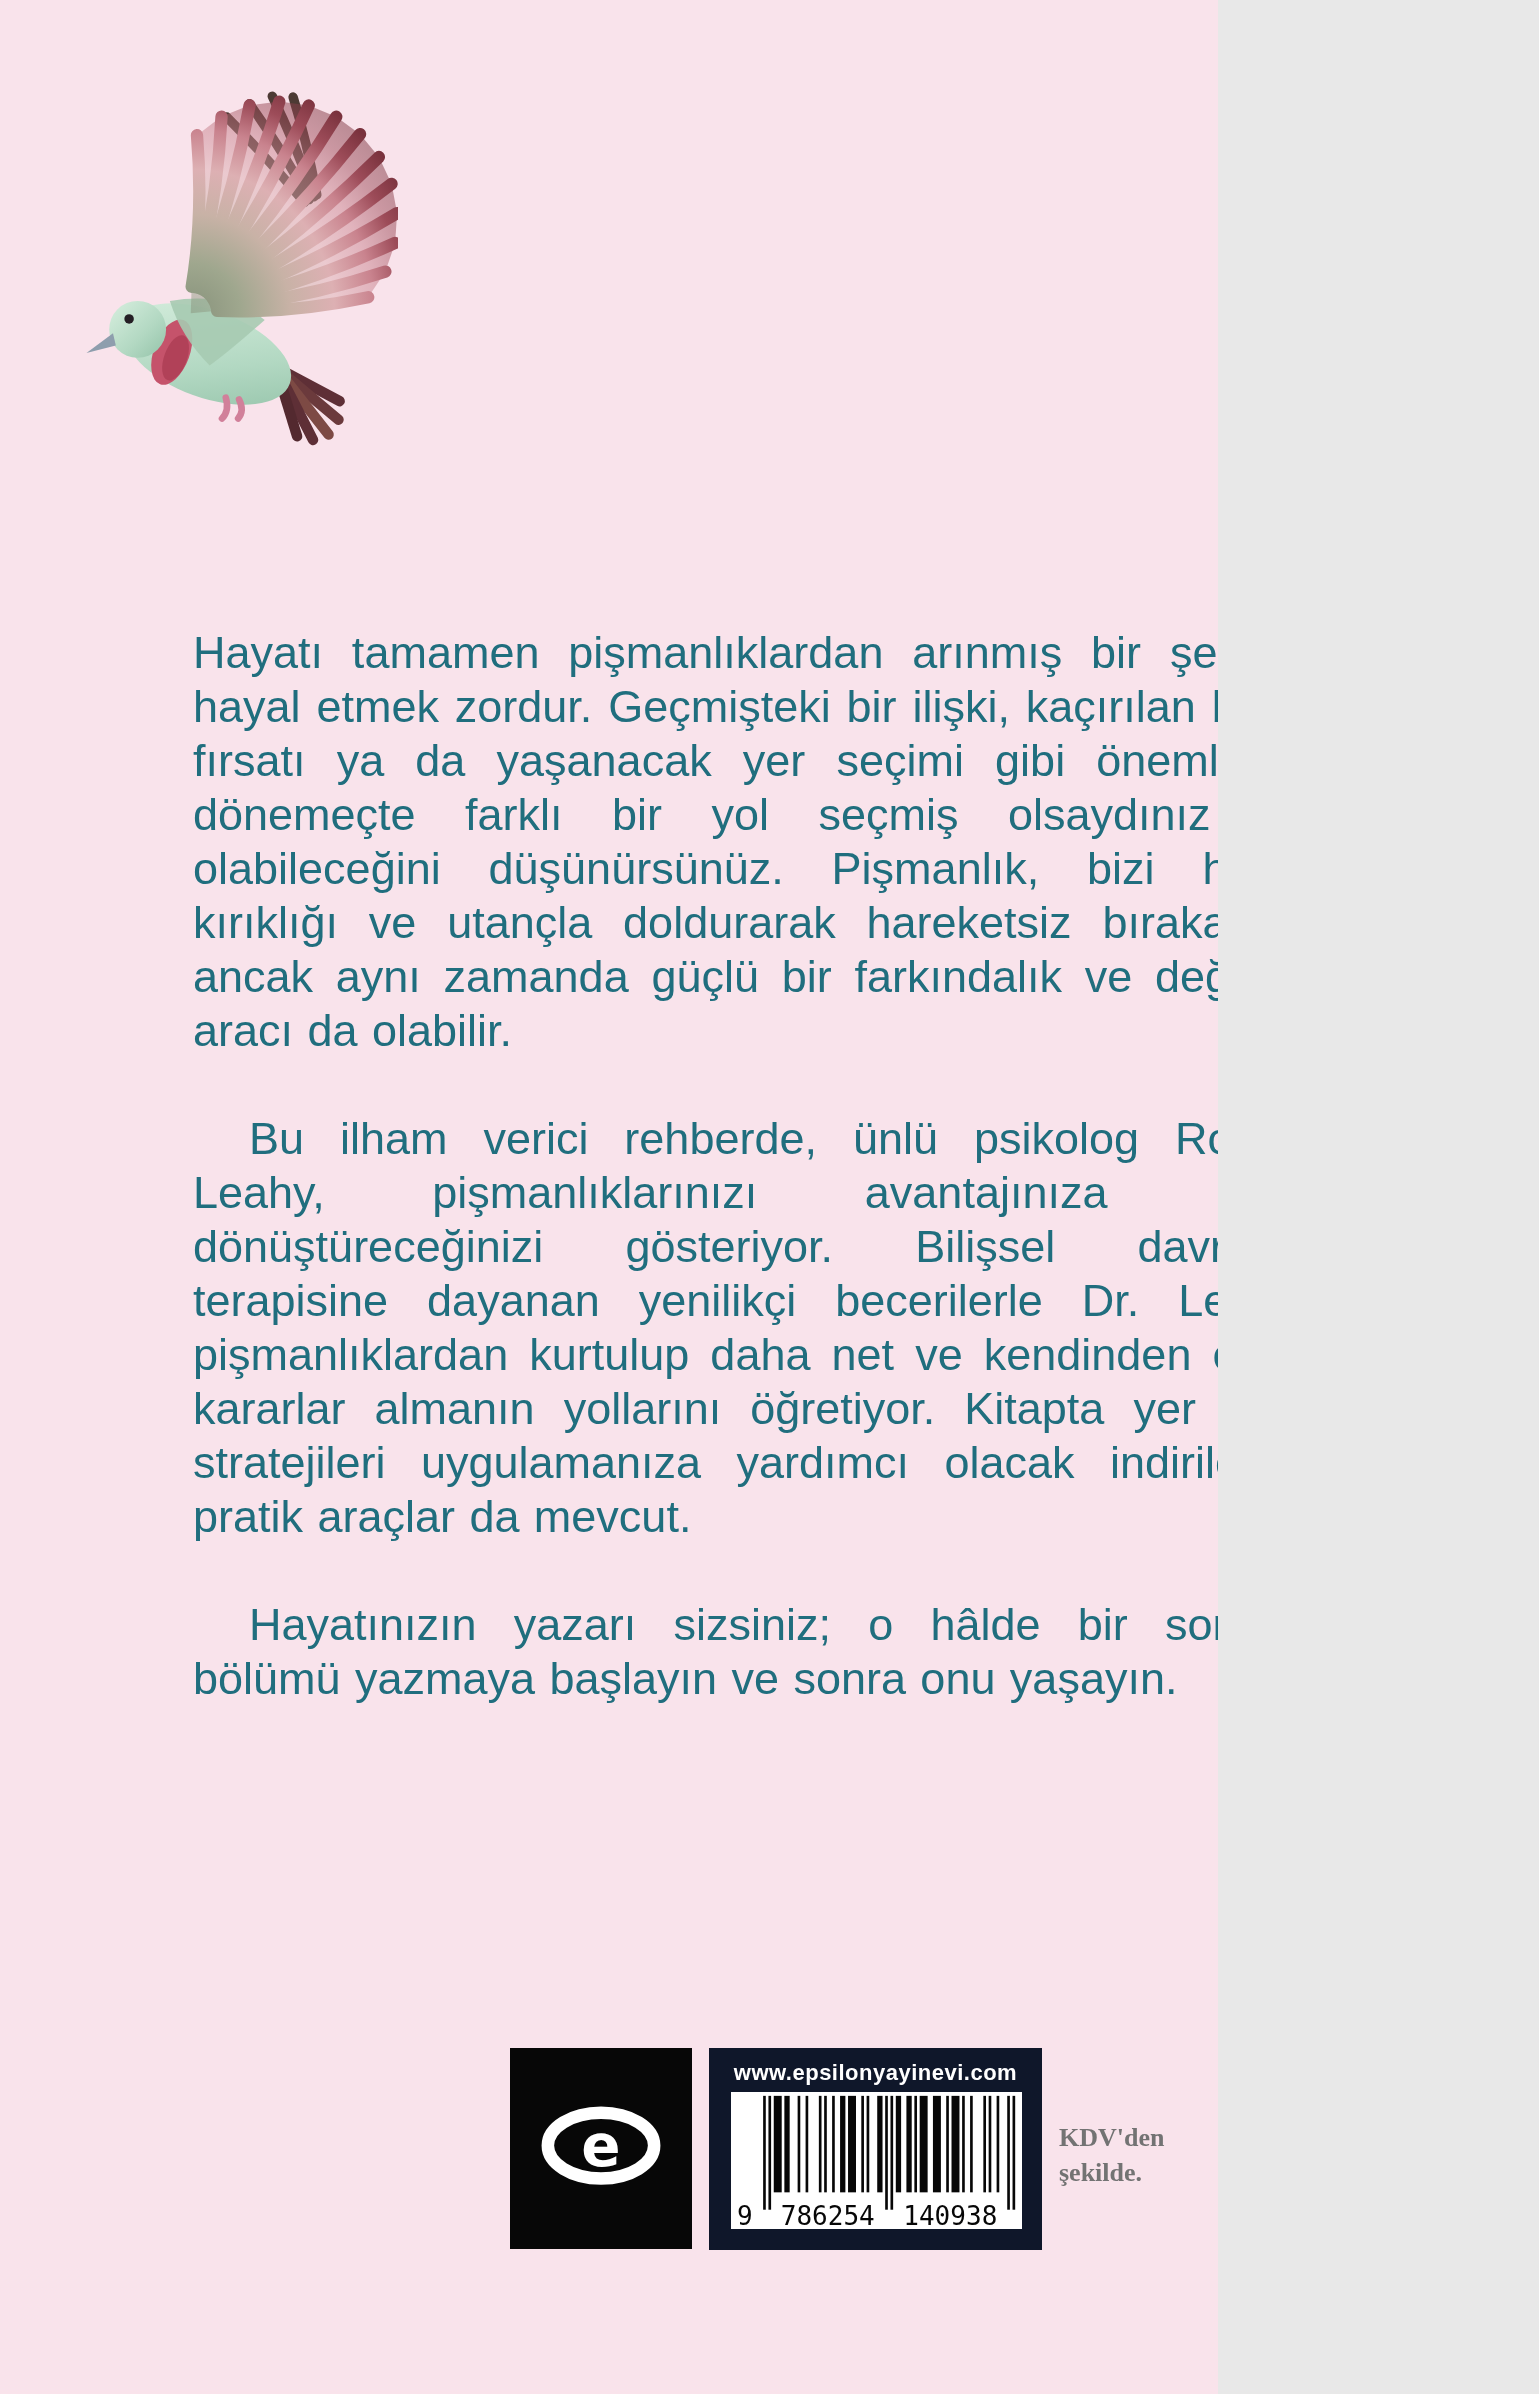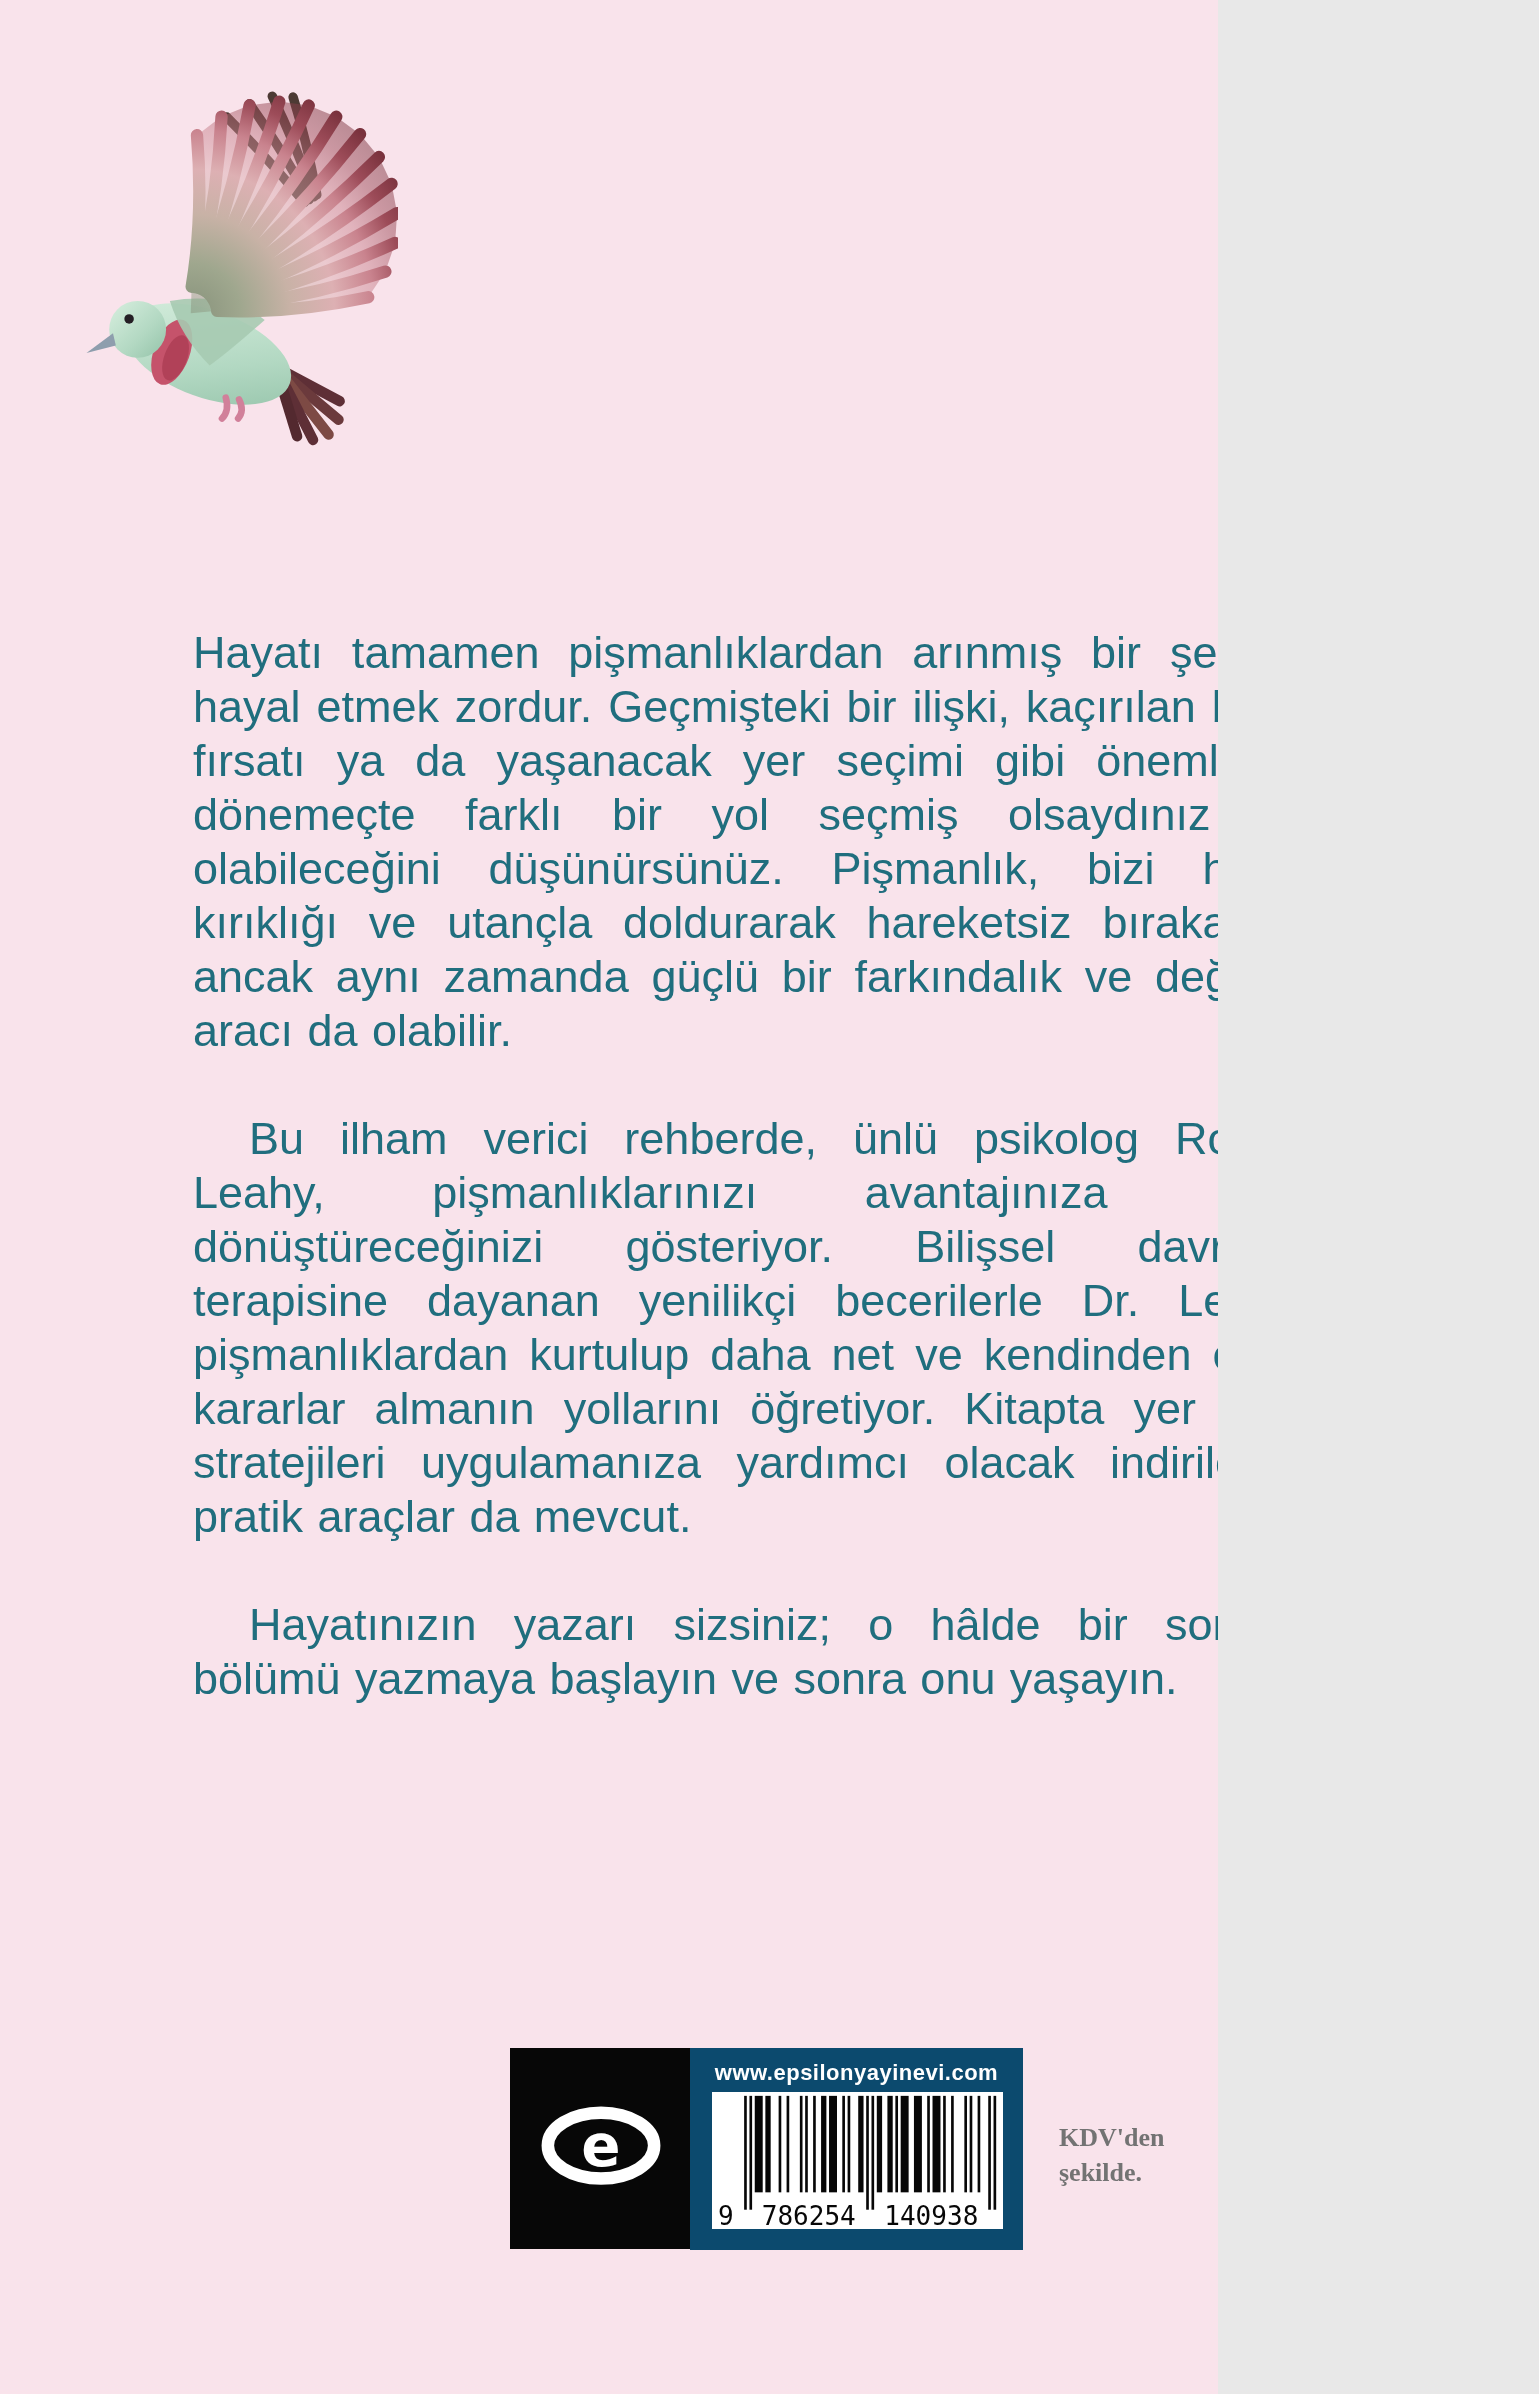--- a/index.html
+++ b/index.html
@@ -24,22 +24,22 @@
   }
   .copy p{margin:0;}
   .copy p.indented{margin-top:54px;text-indent:56px;}
   
   .logo-box{
     position:absolute;left:510px;top:2048px;width:182px;height:201px;
     background:#070707;
   }
   .logo-box svg{display:block;width:100%;height:100%;}
   .barcode-box{
-    position:absolute;left:690px;top:2048px;width:333px;height:202px;
-    background:#0c4a6e;
+    position:absolute;left:709px;top:2048px;width:333px;height:202px;
+    background:#0f172a;
   }
   .site{
     position:absolute;left:0;top:11.6px;width:100%;
     color:#ffffff;font-size:22px;font-weight:bold;
     letter-spacing:0.5px;text-align:center;white-space:nowrap;
   }
   .bars-panel{
     position:absolute;left:22px;top:44px;width:291px;height:137px;
     background:#ffffff;
   }

